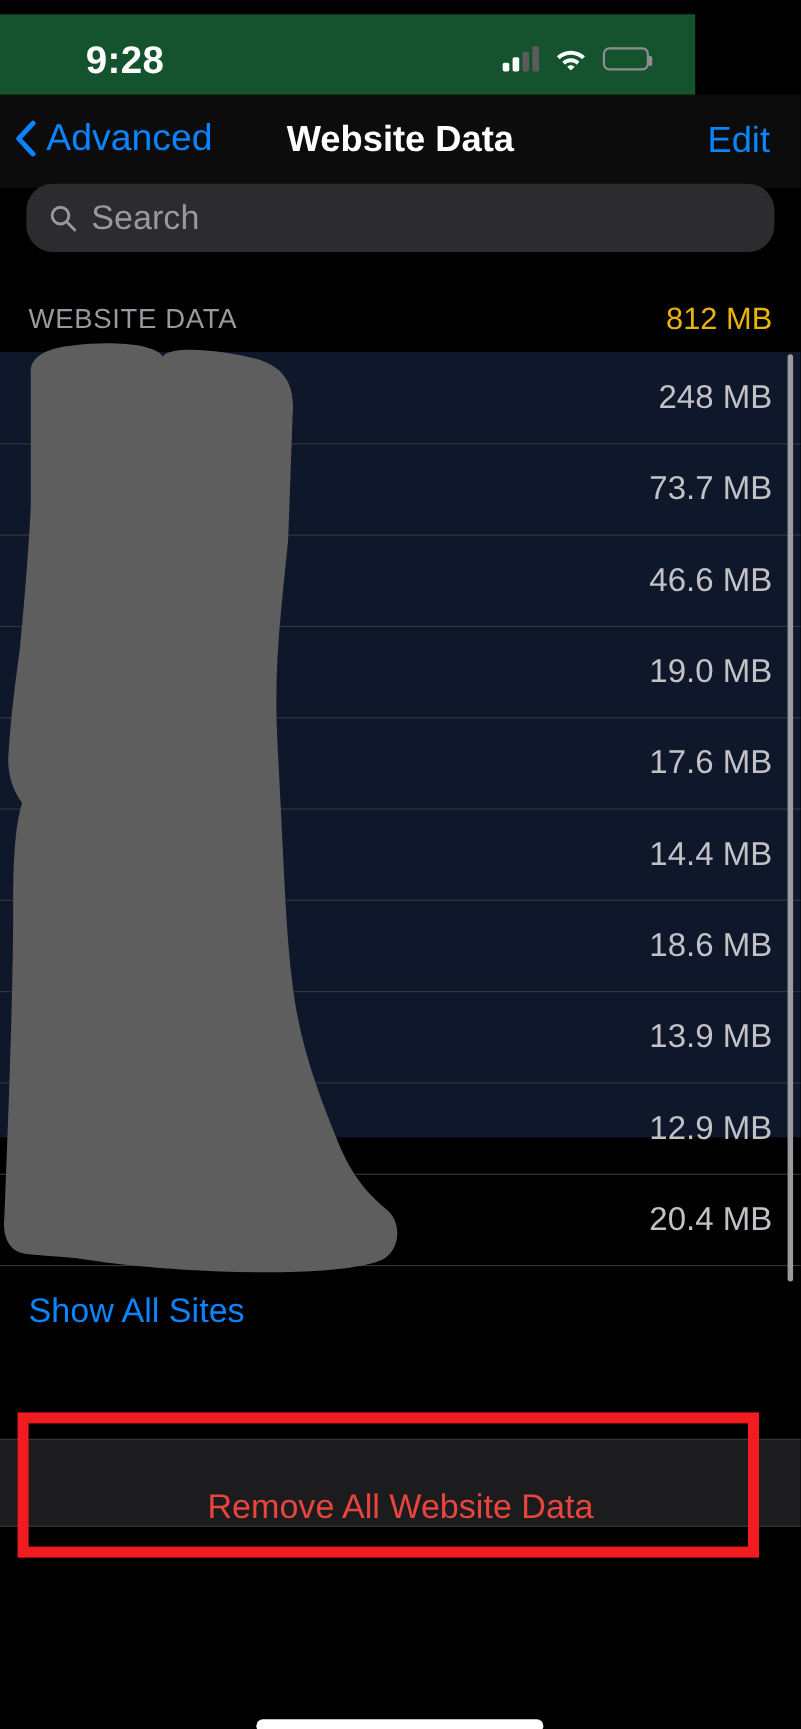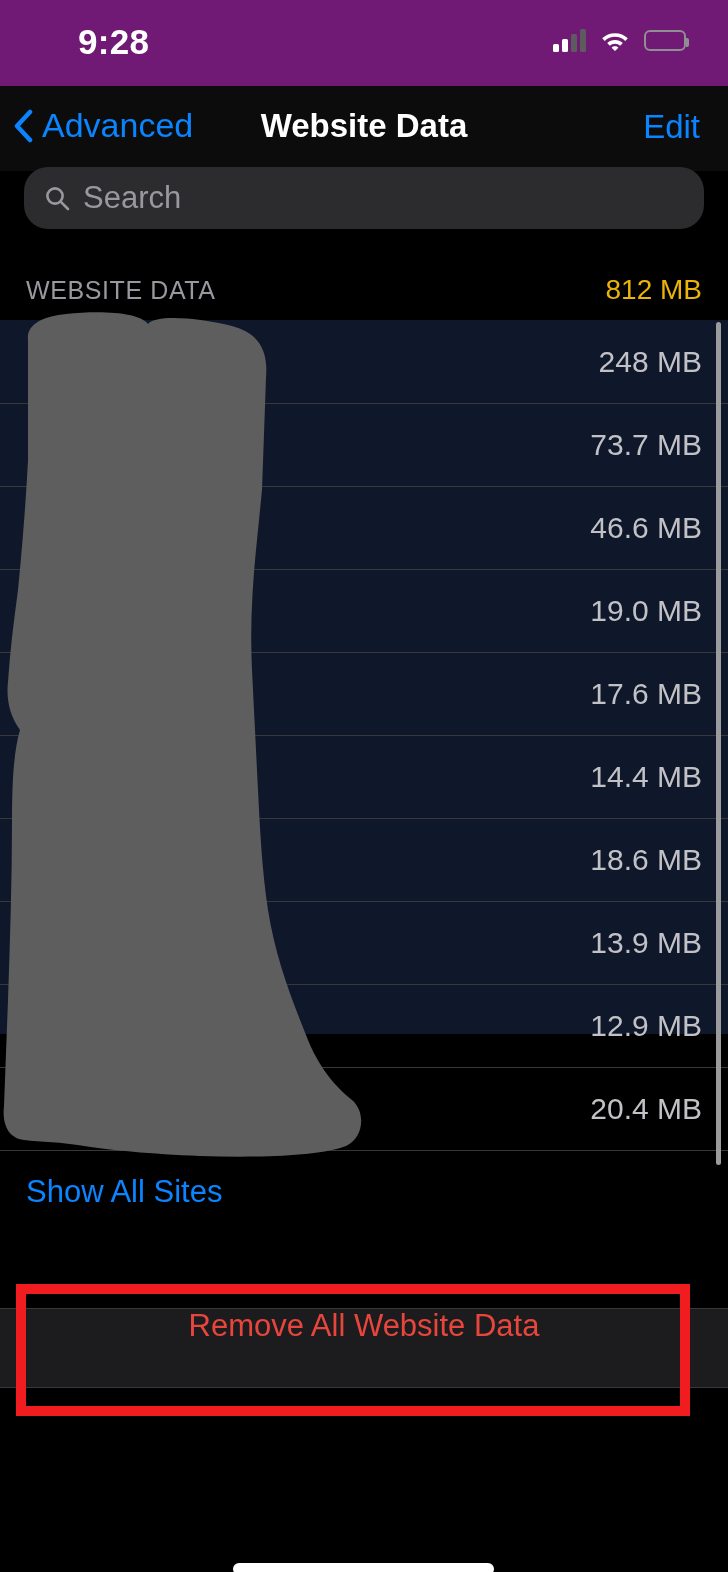--- a/index.html
+++ b/index.html
@@ -11,22 +11,22 @@
   }
   #screen {
     position:relative;
     width:728px; height:1572px;
     background:#000;
     overflow:hidden;
   }
 
   
   #status-bar {
-    position:absolute; left:0; top:0; width:728px; height:86px;
-    background:#701a75;
+    position:absolute; left:0; top:13px; width:632px; height:86px;
+    background:#14532d;
   }
   #status-time {
     position:absolute; left:78px; top:22px;
     color:#fff; font-size:35px; font-weight:600;
     letter-spacing:0.3px;
   }
   #status-right {
     position:absolute; right:42px; top:28px;
     display:flex; align-items:center; gap:14px;
   }
@@ -126,21 +126,21 @@
     background:#9b9b9e;
   }
 
   
   #redaction { position:absolute; left:0; top:300px; width:380px; height:870px; }
 
   
   #remove-row {
     position:absolute; left:0; top:1308px; width:728px; height:80px;
     background:#1c1c1e;
-    display:flex; align-items:flex-start; justify-content:center;
+    display:flex; align-items:flex-end; justify-content:center;
   }
   #remove-row::before, #remove-row::after {
     content:""; position:absolute; left:0; right:0; height:1px; background:#38383a;
   }
   #remove-row::before { top:0; }
   #remove-row::after { bottom:0; }
   #remove-label { color:#e8453c; font-size:31px; }
 
   #highlight-box {
     position:absolute; left:16px; top:1284px;

